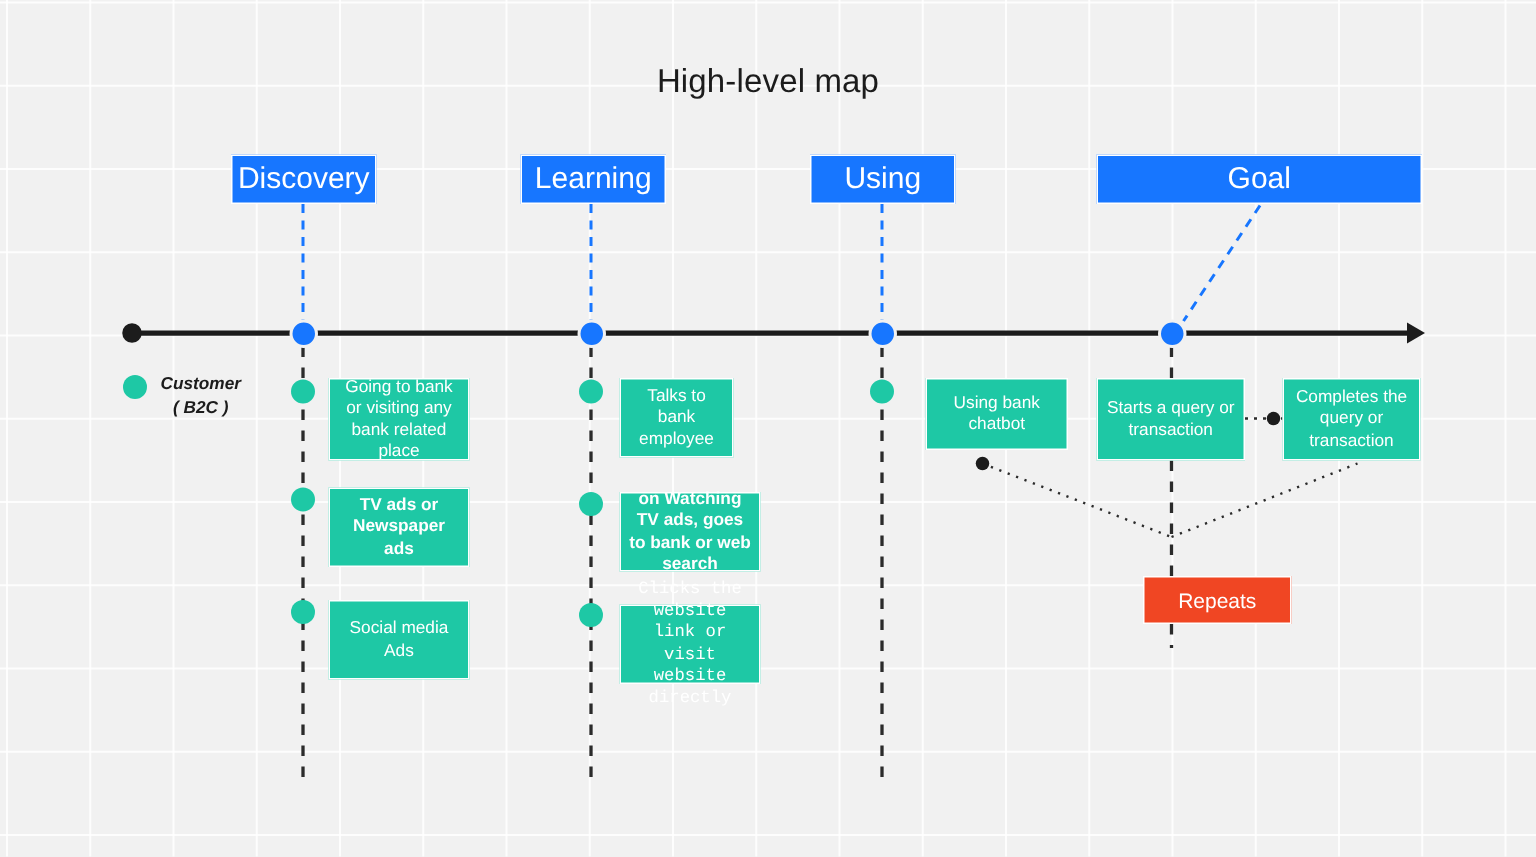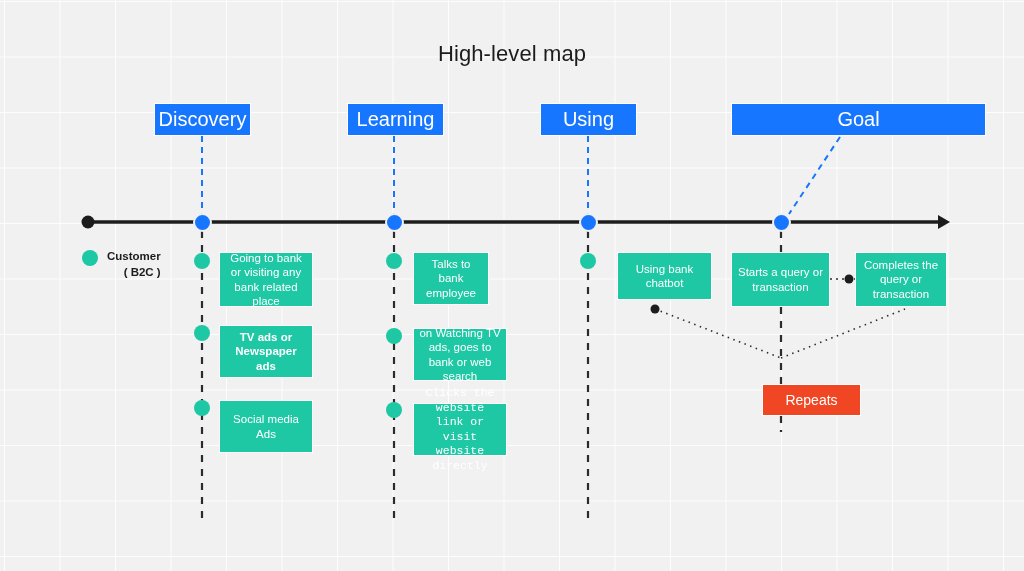--- a/index.html
+++ b/index.html
@@ -80,21 +80,22 @@
   .legend-dot{
     width:16px;height:16px;border-radius:50%;
     background:#1ec8a5;margin-top:2px;
   }
   .legend-text{
     margin-left:9px;
     font-size:11.5px;
     font-weight:bold;
     color:#1c1c1c;
     line-height:16px;
-    text-align:right;
+    text-align:center;
+    font-style:italic;
   }
 </style>
 </head>
 <body>
 
 <div id="canvas">
 
   <div class="title">High-level map</div>
 
   <svg class="svg-layer">
@@ -135,21 +136,21 @@
 
   <div class="phase" style="left:154px;top:103px;width:97px;height:33px;">
     <span>Discovery</span>
   </div>
   <div class="phase" style="left:347px;top:103px;width:97px;height:33px;">
     <span>Learning</span>
   </div>
   <div class="phase" style="left:540px;top:103px;width:97px;height:33px;">
     <span>Using</span>
   </div>
-  <div class="phase" style="left:731px;top:103px;width:255px;height:33px;">
+  <div class="phase" style="left:731px;top:103px;width:217px;height:33px;">
     <span>Goal</span>
   </div>
 
   <div class="dot-blue" style="left:192.5px;top:212.5px;"></div>
   <div class="dot-blue" style="left:384.5px;top:212.5px;"></div>
   <div class="dot-blue" style="left:578.5px;top:212.5px;"></div>
   <div class="dot-blue" style="left:771.5px;top:212.5px;"></div>
 
   <div class="legend">
     <div class="legend-dot"></div>
@@ -165,21 +166,21 @@
   <div class="dot-green" style="left:194px;top:325px;"></div>
   <div class="greenbox" style="left:219px;top:325px;width:94px;height:53px;font-weight:bold;">TV ads or Newspaper ads</div>
 
   <div class="dot-green" style="left:194px;top:400px;"></div>
   <div class="greenbox" style="left:219px;top:400px;width:94px;height:53px;">Social media Ads</div>
 
   <div class="dot-green" style="left:386px;top:253px;"></div>
   <div class="greenbox" style="left:413px;top:252px;width:76px;height:53px;">Talks to bank employee</div>
 
   <div class="dot-green" style="left:386px;top:328px;"></div>
-  <div class="greenbox" style="left:413px;top:328px;width:94px;height:53px;">on Watching TV ads, goes to bank or web search</div>
+  <div class="greenbox" style="left:413px;top:328px;width:94px;height:53px;font-weight:bold;">on Watching TV ads, goes to bank or web search</div>
 
   <div class="dot-green" style="left:386px;top:402px;"></div>
   <div class="greenbox" style="left:413px;top:403px;width:94px;height:53px;font-family:Liberation Mono, monospace;">Clicks the website link or visit website directly</div>
 
   <div class="dot-green" style="left:580px;top:253px;"></div>
   <div class="greenbox" style="left:605px;top:252px;width:95px;height:48px;margin-left:12px;">Using bank chatbot</div>
 
   <div class="greenbox" style="left:731px;top:252px;width:99px;height:55px;">Starts a query or transaction</div>
   <div class="greenbox" style="left:855px;top:252px;width:92px;height:55px;">Completes the query or transaction</div>
 

